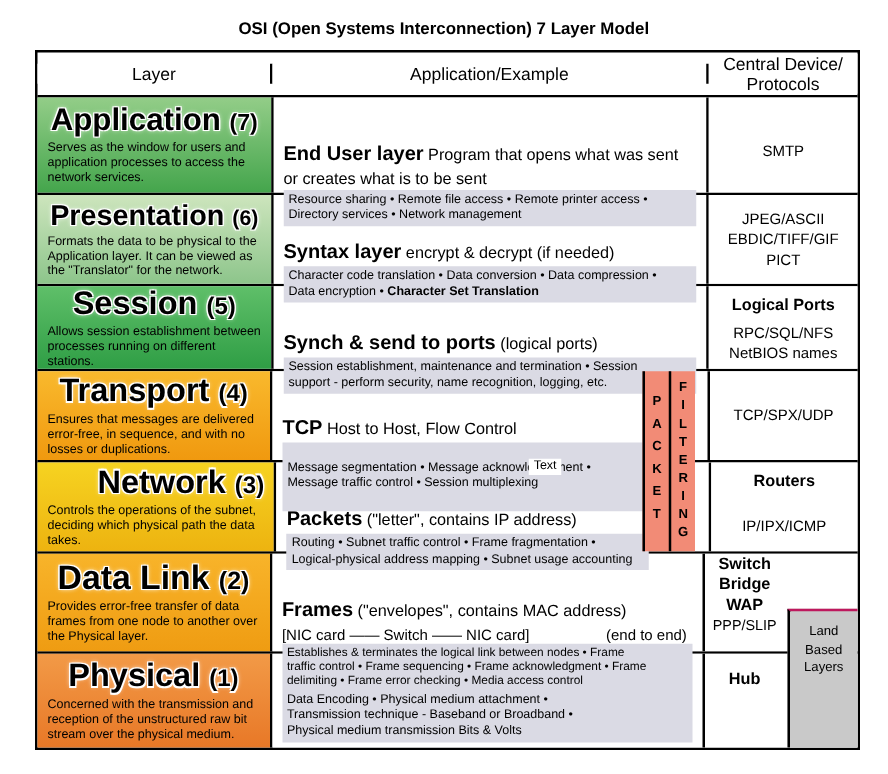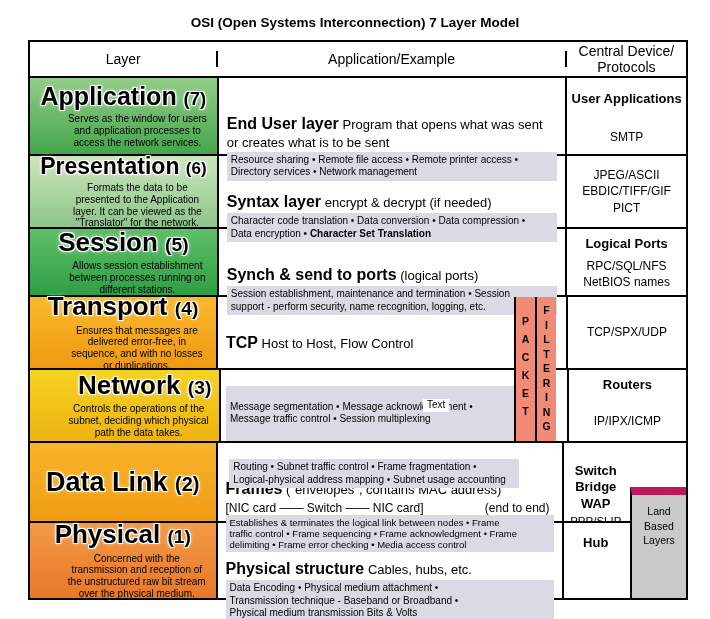--- a/index.html
+++ b/index.html
@@ -18,60 +18,60 @@
   .r-network{height:73px;}
   .r-datalink{height:80px;}
   .r-physical{height:75px;}
   .layer-cell{width:202px;border-right:2px solid #000;display:flex;flex-direction:column;align-items:center;justify-content:center;padding:2px 8px;gap:4px;}
   .example-cell{width:374px;border-right:2px solid #000;background:#fff;display:flex;flex-direction:column;padding:5px 8px 4px 8px;}
   .device-cell{width:128px;background:#fff;display:flex;flex-direction:column;align-items:center;text-align:center;}
   .header-cell{display:flex;flex-direction:row;align-items:center;justify-content:center;font-size:14px;text-align:center;white-space:pre-line;background:#fff;padding:0;line-height:1.15;gap:0;}
   .layer-title{font-weight:bold;white-space:nowrap;line-height:1.05;
     text-shadow:-1px -1px 0 #fff,1px -1px 0 #fff,-1px 1px 0 #fff,1px 1px 0 #fff,0 0 4px #fff;}
   .layer-num{font-size:0.74em;}
-  .layer-desc{font-size:10px;line-height:1.18;text-align:center;margin-left:28px;}
+  .layer-desc{font-size:10px;line-height:1.18;text-align:left;}
   .r-app .layer-title{font-size:25px;}
   .r-pres .layer-title{font-size:23px;}
   .r-session .layer-title{font-size:26px;}
   .r-transport .layer-title{font-size:26px;}
   .r-network .layer-title{font-size:26px;margin-left:40px;}
   .r-datalink .layer-title{font-size:27px;}
   .r-physical .layer-title{font-size:26px;}
   .bg-app{background:linear-gradient(to bottom,#93cd88 0%,#44a54c 100%);}
   .bg-pres{background:linear-gradient(to bottom,#cde5bd 0%,#8dc58b 100%);}
   .bg-session{background:linear-gradient(to bottom,#5fbf69 0%,#2f9e45 100%);}
   .bg-transport{background:linear-gradient(to bottom,#f9b92d 0%,#f0990f 100%);}
   .bg-network{background:linear-gradient(to bottom,#f6d321 0%,#edb310 100%);}
   .bg-datalink{background:linear-gradient(to bottom,#f8b42a 0%,#ef9c12 100%);}
   .bg-physical{background:linear-gradient(to bottom,#f29a47 0%,#e87827 100%);}
   .ex-head{font-size:13px;line-height:1.3;margin-top:31px;}
   .ex-title{font-weight:bold;font-size:16px;}
   .ex-sub{font-size:13px;}
   .ex-line2{display:flex;justify-content:space-between;font-size:12px;margin-top:1px;padding-right:4px;}
   .detail-box{margin-top:auto;background:#dadae4;font-size:10px;line-height:1.28;padding:2px 4px;white-space:pre-line;position:relative;text-align:left;}
   .r-datalink .detail-box{font-size:9.5px;line-height:1.18;}
-  .pad-pf{padding-right:48px;gap:32px;}
+  .pad-pf{padding-right:48px;}
   .text-note{position:absolute;left:197px;top:13px;background:#fff;padding:0 4px;font-size:10px;white-space:nowrap;}
   .dev-title{font-weight:bold;font-size:13px;line-height:1.25;white-space:pre-line;}
   .dev-protocols{font-size:12px;line-height:1.35;white-space:pre-line;}
   .dev-app{padding-top:13px;}
   .dev-app .dev-protocols{margin-top:22px;}
   .dev-pres{justify-content:center;}
   .dev-session{justify-content:space-between;padding-top:7px;padding-bottom:5px;}
   .dev-transport{justify-content:center;}
   .dev-network{justify-content:space-between;padding-top:7px;padding-bottom:12px;}
-  .dev-datalink{padding-right:58px;padding-top:20px;}
+  .dev-datalink{padding-right:58px;padding-top:0;}
   .dev-datalink .dev-protocols{font-size:11.5px;margin-top:2px;}
   .dev-physical{padding-right:58px;padding-top:12px;}
   .pf-overlay{position:absolute;left:514px;top:297px;width:42px;height:144px;display:flex;background:#f28b76;border-left:2px solid #000;}
   .pf-col{flex:1;display:flex;align-items:center;justify-content:center;}
   .pf-col + .pf-col{border-left:2px solid #000;}
   .pf-text{writing-mode:vertical-lr;text-orientation:upright;font-size:10.5px;font-weight:bold;letter-spacing:6px;}
   .pf-text-long{letter-spacing:2.5px;}
-  .land-overlay{position:absolute;left:630px;top:487px;width:56px;height:111px;background:#c9c9c9;border-left:2px solid #000;border-top:8px solid #be185d;display:flex;justify-content:center;}
+  .land-overlay{position:absolute;left:630px;top:487px;width:56px;height:111px;background:#c9c9c9;border-left:2px solid #000;border-top:2px solid #be185d;display:flex;justify-content:center;}
   .land-text{font-size:10.5px;line-height:1.4;white-space:pre-line;text-align:center;padding-top:9px;}
   .bold{font-weight:bold;}
 </style>
 </head>
 <body>
 
 <div class="canvas">
 
   <div class="main-title">OSI (Open Systems Interconnection) 7 Layer Model</div>
 
@@ -94,32 +94,31 @@
       </div>
       <div class="example-cell">
         <div class="ex-head">
           <span class="ex-title">End User layer</span>
           <span class="ex-sub">Program that opens what was sent or creates what is to be sent</span>
         </div>
         <div class="detail-box">Resource sharing • Remote file access • Remote printer access •
 Directory services • Network management</div>
       </div>
       <div class="device-cell dev-app">
-        <div class="dev-title">User Applications</div>
         <div class="dev-protocols">SMTP</div>
       </div>
     </div>
 
     <div class="row r-pres">
       <div class="layer-cell bg-pres">
         <div class="layer-title">
           <span class="layer-name">Presentation</span>
           <span class="layer-num">(6)</span>
         </div>
-        <div class="layer-desc">Formats the data to be presented to the Application layer. It can be viewed as the "Translator" for the network.</div>
+        <div class="layer-desc">Formats the data to be physical to the Application layer. It can be viewed as the "Translator" for the network.</div>
       </div>
       <div class="example-cell">
         <div class="ex-head">
           <span class="ex-title">Syntax layer</span>
           <span class="ex-sub">encrypt &amp; decrypt (if needed)</span>
         </div>
         <div class="detail-box"><span>Character code translation • Data conversion • Data compression •
 Data encryption • </span><span class="bold">Character Set Translation</span></div>
       </div>
       <div class="device-cell dev-pres">
@@ -197,20 +196,21 @@
         <div class="dev-protocols">IP/IPX/ICMP</div>
       </div>
     </div>
 
     <div class="row r-datalink">
       <div class="layer-cell bg-datalink">
         <div class="layer-title">
           <span class="layer-name">Data Link</span>
           <span class="layer-num">(2)</span>
         </div>
+        <div class="layer-desc">Provides error-free transfer of data frames from one node to another over the Physical layer.</div>
       </div>
       <div class="example-cell">
         <div class="ex-head">
           <span class="ex-title">Frames</span>
           <span class="ex-sub">("envelopes", contains MAC address)</span>
         </div>
         <div class="ex-line2">
           <span>[NIC card —— Switch —— NIC card]</span>
           <span>(end to end)</span>
         </div>
@@ -228,24 +228,20 @@
 
     <div class="row r-physical">
       <div class="layer-cell bg-physical">
         <div class="layer-title">
           <span class="layer-name">Physical</span>
           <span class="layer-num">(1)</span>
         </div>
         <div class="layer-desc">Concerned with the transmission and reception of the unstructured raw bit stream over the physical medium.</div>
       </div>
       <div class="example-cell">
-        <div class="ex-head">
-          <span class="ex-title">Physical structure</span>
-          <span class="ex-sub">Cables, hubs, etc.</span>
-        </div>
         <div class="detail-box">Data Encoding • Physical medium attachment •
 Transmission technique - Baseband or Broadband •
 Physical medium transmission Bits &amp; Volts</div>
       </div>
       <div class="device-cell dev-physical">
         <div class="dev-title">Hub</div>
       </div>
     </div>
 
   </div>

